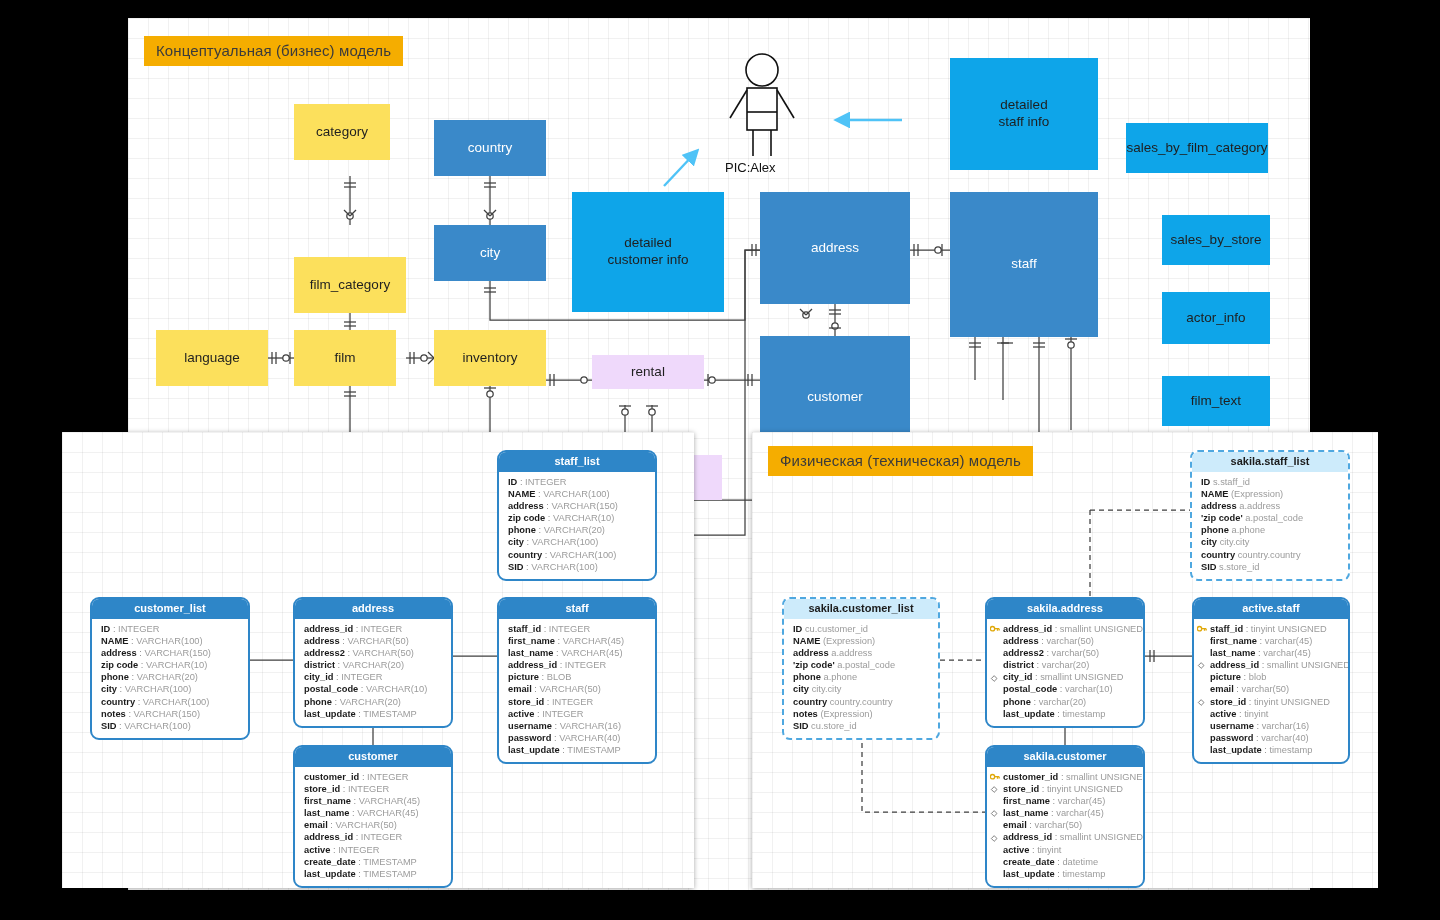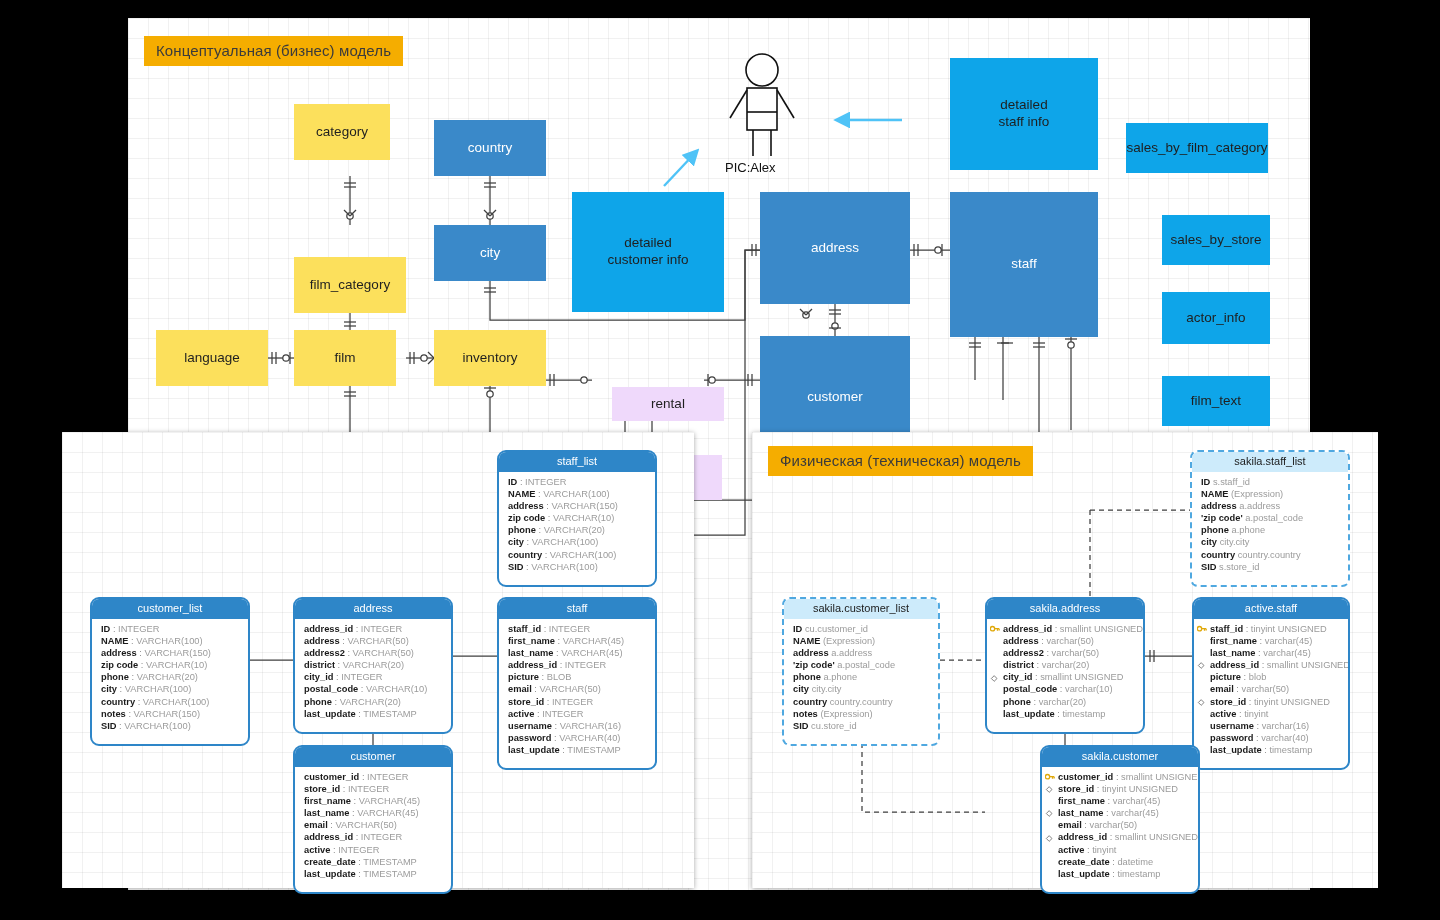--- a/index.html
+++ b/index.html
@@ -67,26 +67,26 @@
     position: absolute;
     background: #ffffff;
     border: 2px solid #2E86C8;
     border-radius: 9px;
     overflow: hidden;
   }
   .tbl > .tbl-head {
     background: #2E86C8;
     color: #ffffff;
     font-size: 11px;
-    font-weight: normal;
+    font-weight: bold;
     text-align: center;
     padding: 4px 6px 5px 6px;
     line-height: 1;
   }
-  .tbl > .tbl-body { padding: 4px 7px 12px 9px; }
+  .tbl > .tbl-body { padding: 4px 7px 6px 9px; }
   .tbl .row {
     font-size: 9.3px;
     line-height: 12.1px;
     white-space: nowrap;
     color: #9b9b9b;
     position: relative;
     padding-left: 0;
   }
   .tbl .row .nm { color: #1b1b1b; font-weight: bold; }
   .tbl .row .sep { color: #8f8f8f; font-weight: normal; }
@@ -251,21 +251,21 @@
 <div id="conceptual-entities">
       <div class="ent yellow" style="left: 294px; top: 104px; width: 96px; height: 56px;">category</div>
       <div class="ent blue" style="left: 434px; top: 120px; width: 112px; height: 56px;">country</div>
       <div class="ent yellow" style="left: 294px; top: 225px; width: 112px; height: 56px; margin-top: 32px;">film_category</div>
       <div class="ent blue" style="left: 434px; top: 225px; width: 112px; height: 56px;">city</div>
       <div class="ent yellow" style="left: 156px; top: 330px; width: 112px; height: 56px;">language</div>
       <div class="ent yellow" style="left: 294px; top: 330px; width: 102px; height: 56px;">film</div>
       <div class="ent yellow" style="left: 434px; top: 330px; width: 112px; height: 56px;">inventory</div>
       <div class="ent cyan" style="left: 572px; top: 192px; width: 152px; height: 120px;">detailed
 customer info</div>
-      <div class="ent purple" style="left: 612px; top: 355px; width: 112px; height: 34px; margin-top: 32px;">rental</div>
+      <div class="ent purple" style="left: 592px; top: 355px; width: 112px; height: 34px;">rental</div>
       <div class="ent blue" style="left: 760px; top: 192px; width: 150px; height: 112px;">address</div>
       <div class="ent blue" style="left: 760px; top: 336px; width: 150px; height: 122px;">customer</div>
       <div class="ent cyan" style="left: 950px; top: 58px; width: 148px; height: 112px;">detailed
 staff info</div>
       <div class="ent blue" style="left: 950px; top: 192px; width: 148px; height: 145px;">staff</div>
       <div class="ent cyan" style="left: 1126px; top: 123px; width: 142px; height: 50px;">sales_by_film_category</div>
       <div class="ent cyan" style="left: 1162px; top: 215px; width: 108px; height: 50px;">sales_by_store</div>
       <div class="ent cyan" style="left: 1162px; top: 292px; width: 108px; height: 52px;">actor_info</div>
       <div class="ent cyan" style="left: 1162px; top: 376px; width: 108px; height: 50px;">film_text</div>
       <div class="ent purple" style="left: 690px; top: 455px; width: 32px; height: 45px;"></div>
@@ -428,21 +428,21 @@
           <div class="row"><span class="nm">email</span><span class="sep"> : </span><span class="ty">varchar(50)</span></div>
           <div class="row"><svg class="mk" viewBox="0 0 12 10">
               <polygon points="5,1.6 8.4,5 5,8.4 1.6,5" fill="none" stroke="#777" stroke-width="1.1"></polygon>
             </svg><span class="nm">store_id</span><span class="sep"> : </span><span class="ty">tinyint UNSIGNED</span></div>
           <div class="row"><span class="nm">active</span><span class="sep"> : </span><span class="ty">tinyint</span></div>
           <div class="row"><span class="nm">username</span><span class="sep"> : </span><span class="ty">varchar(16)</span></div>
           <div class="row"><span class="nm">password</span><span class="sep"> : </span><span class="ty">varchar(40)</span></div>
           <div class="row"><span class="nm">last_update</span><span class="sep"> : </span><span class="ty">timestamp</span></div>
         </div>
       </div>
-      <div class="tbl keys" style="left: 1040px; top: 745px; width: 160px;">
+      <div class="tbl keys" style="left: 985px; top: 745px; width: 160px;">
         <div class="tbl-head">sakila.customer</div>
         <div class="tbl-body">
           <div class="row"><svg class="mk" viewBox="0 0 12 10">
               <circle cx="3" cy="4" r="2.6" fill="none" stroke="#E0A90B" stroke-width="1.6"></circle>
               <line x1="5.2" y1="4" x2="11" y2="4" stroke="#E0A90B" stroke-width="1.6"></line>
               <line x1="9" y1="4" x2="9" y2="6.6" stroke="#E0A90B" stroke-width="1.6"></line>
               <line x1="11" y1="4" x2="11" y2="6.2" stroke="#E0A90B" stroke-width="1.6"></line>
             </svg><span class="nm">customer_id</span><span class="sep"> : </span><span class="ty">smallint UNSIGNED</span></div>
           <div class="row"><svg class="mk" viewBox="0 0 12 10">
               <polygon points="5,1.6 8.4,5 5,8.4 1.6,5" fill="none" stroke="#777" stroke-width="1.1"></polygon>

